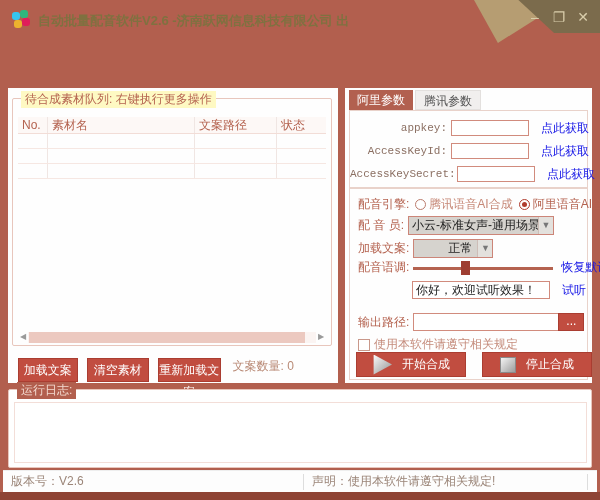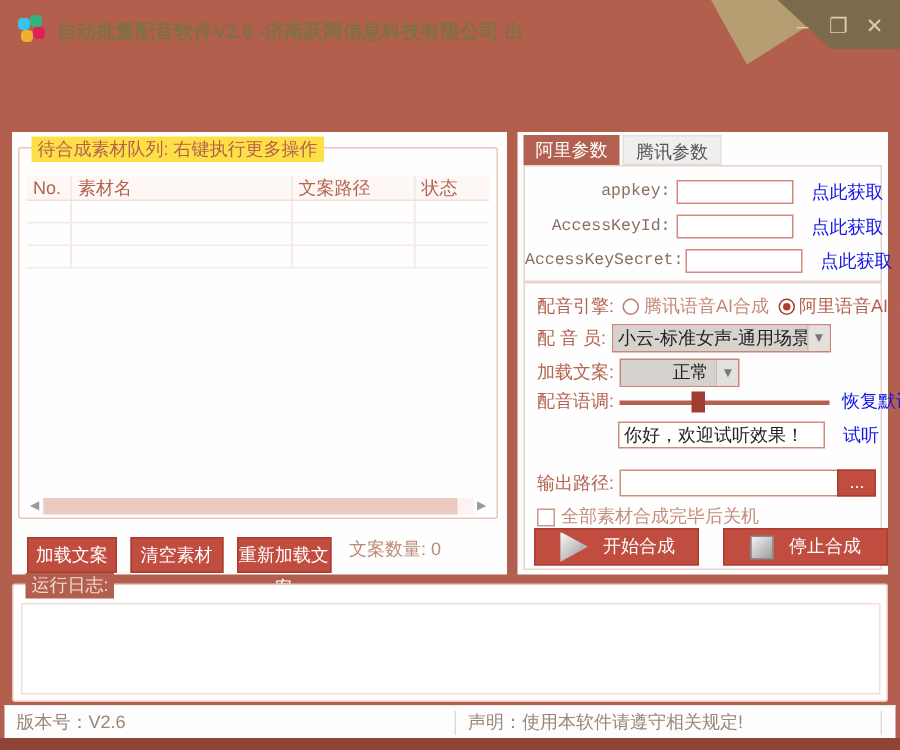--- a/index.html
+++ b/index.html
@@ -21,21 +21,21 @@
               clip-path:polygon(4% 0,100% 0,100% 100%,46% 100%); }
   .win-controls { position:absolute; right:8px; top:8px; display:flex; gap:6px; }
   .win-btn { width:18px; height:18px; color:#d9cdab; font-size:14px; line-height:18px; text-align:center; cursor:default; }
 
   
   .panel { position:absolute; background:#fefefe; }
   .left-panel  { left:8px;  top:88px; width:330px; height:295px; }
   .right-panel { left:345px; top:88px; width:247px; height:295px; }
 
   .groupbox { position:absolute; border:1px solid #e8c6bc; border-radius:2px; }
-  .groupbox .gb-label { position:absolute; top:-8px; left:8px; background:#fde047; padding:0 4px; font-size:12px; color:#b4624f; white-space:nowrap; }
+  .groupbox .gb-label { position:absolute; top:-8px; left:8px; background:#fef9c3; padding:0 4px; font-size:12px; color:#b4624f; white-space:nowrap; }
 
   
   .queue-box { left:4px; top:10px; width:320px; height:248px; }
   .tbl { position:absolute; left:5px; top:18px; width:308px; font-size:12px; color:#b4624f; }
   .tbl-row { display:flex; height:15px; line-height:15px; }
   .tbl-head { height:17px; line-height:17px; background:#fdf8f6; border-bottom:1px solid #f2ddd7; }
   .td { padding-left:4px; border-right:1px solid #f0e6e3; overflow:hidden; white-space:nowrap; }
   .c-no{width:30px;} .c-name{width:147px;} .c-path{width:82px;} .c-status{width:48px; border-right:none;}
   .tbl-empty { border-bottom:1px solid #f6e7e2; }
   .hscroll { position:absolute; left:5px; top:232px; width:308px; height:12px; display:flex; align-items:center; }
@@ -232,21 +232,21 @@
       </div>
 
       <div class="vrow" style="top:124px;">
         <span>输出路径:</span>
         <input class="out-input" value="" style="">
         <div class="btn browse-btn">...</div>
       </div>
 
       <div class="vrow" style="top:147px;">
         <span class="checkbox"></span>
-        <span class="chk-label">全部素材合成完毕后关机</span>
+        <span class="chk-label">使用本软件请遵守相关规定</span>
       </div>
 
       <div class="vrow" style="top:163px; left:6px;">
         <div class="btn action-btn">
           <span class="play-icon"></span>
           <span>开始合成</span>
         </div>
         <div class="btn action-btn" style="margin-left:16px;">
           <span class="stop-icon"></span>
           <span>停止合成</span>

